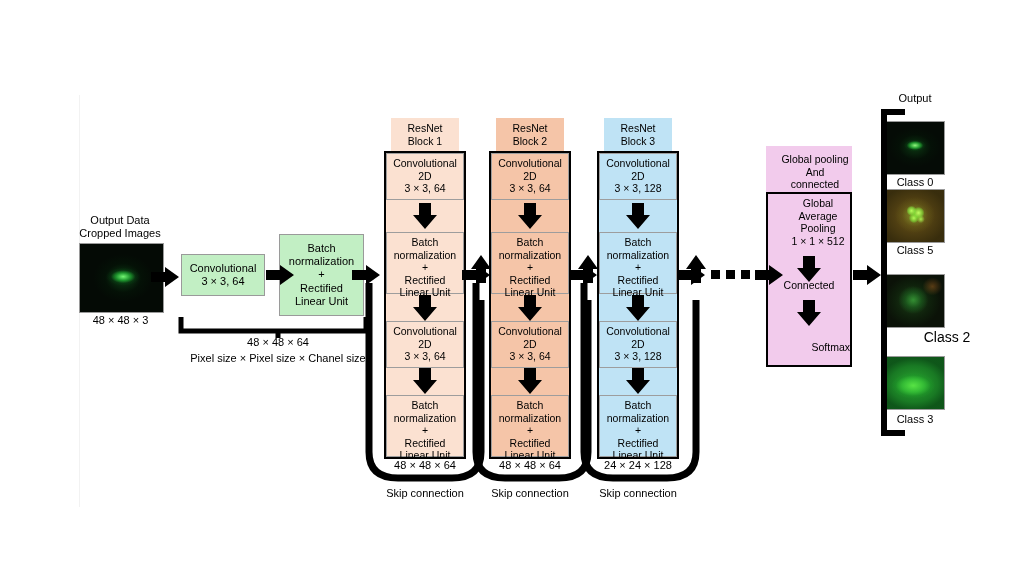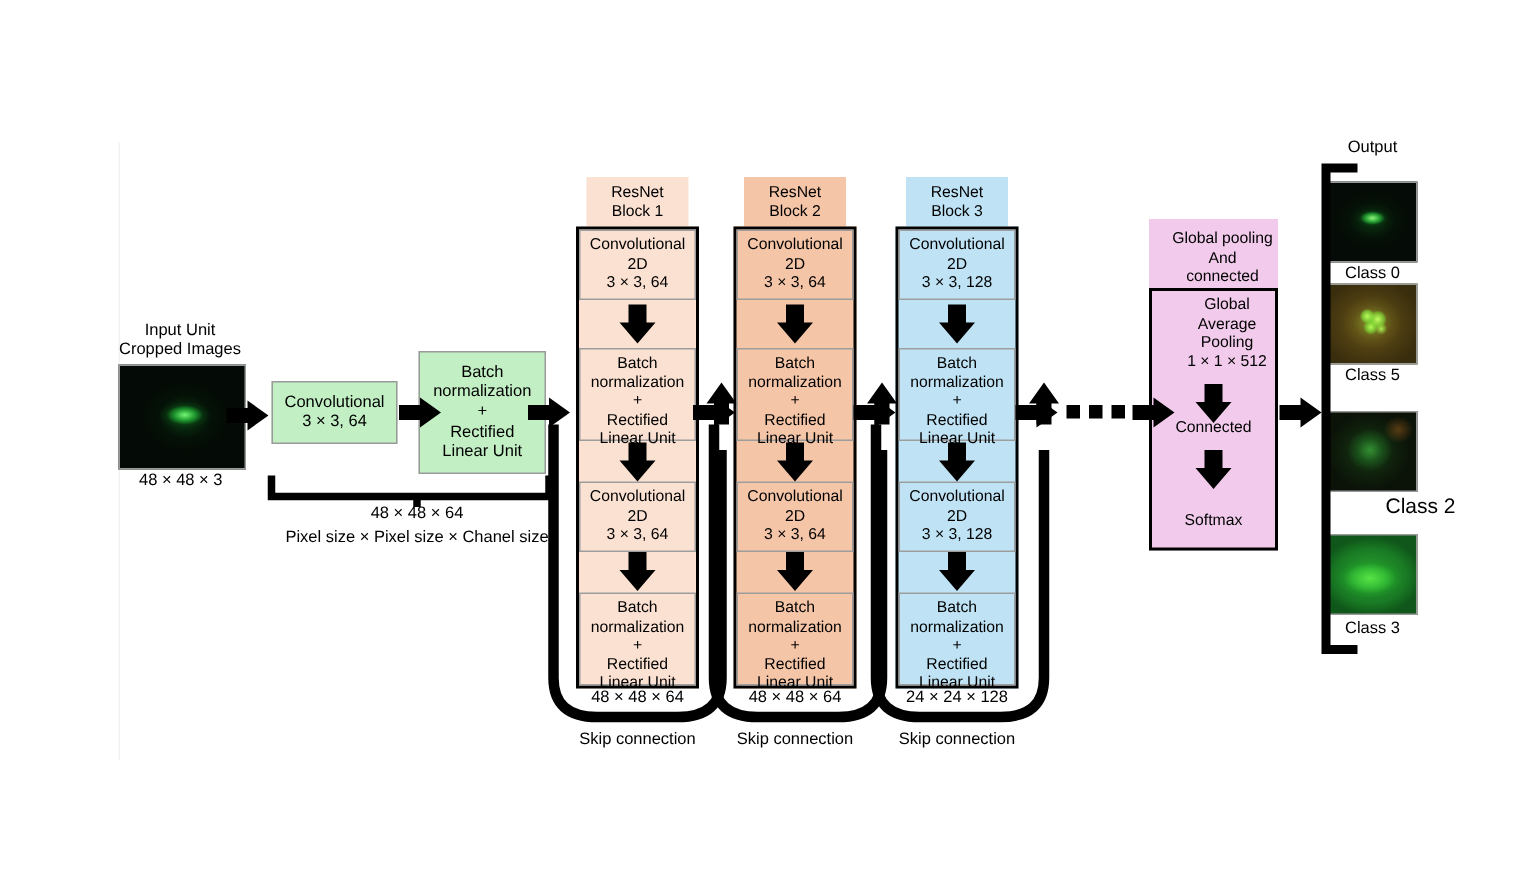--- a/index.html
+++ b/index.html
@@ -119,21 +119,21 @@
   }
   svg.ov { position: absolute; left: 0; top: 0; overflow: visible; }
 </style>
 </head>
 <body>
 
 <div id="canvas">
 
   <div class="faint-rule"></div>
 
-  <div class="lbl" style="left:70px; top:214px; width:100px; font-size:11px;">Input Unit</div>
+  <div class="lbl" style="left:70px; top:214px; width:100px; font-size:11px;">Output Data</div>
   <div class="lbl" style="left:62px; top:227px; width:116px; font-size:11px;">Cropped Images</div>
 
   <div class="micro-img mi-input" style="left:79px; top:243px; width:83px; height:68px;"></div>
 
   <div class="lbl" style="left:79px; top:314px; width:83px; font-size:11px;">48 × 48 × 3</div>
 
   <div class="box" style="left:181px; top:254px; width:84px; height:42px; background:#c2efc4; font-size:11px;">Convolutional
 3 × 3, 64</div>
 
   <div class="box" style="left:279px; top:234px; width:85px; height:82px; background:#c2efc4; font-size:11px;">Batch
@@ -217,21 +217,21 @@
   <div class="blk-header" style="left:766px; top:146px; width:86px; height:52px; background:#f2cbec; font-size:10.5px;padding-left:12px;">Global pooling
 And
 connected</div>
   <div class="blk-body" style="left:766px; top:192px; width:86px; height:175px; background:#f2cbec;">
   </div>
   <div class="blk-inner" style="left:768px; top:194px; width:100px; height:62px; font-size:10.5px; border:none;">Global
 Average
 Pooling
 1 × 1 × 512</div>
   <div class="blk-inner" style="left:768px; top:276px; width:82px; height:16px; font-size:10.5px; border:none;">Connected</div>
-  <div class="blk-inner" style="left:768px; top:338px; width:82px; height:16px; font-size:10.5px; border:none;">Softmax</div>
+  <div class="blk-inner" style="left:768px; top:338px; width:82px; height:16px; font-size:10.5px; border:none;text-align:right;">Softmax</div>
 
   <div class="lbl" style="left:880px; top:92px; width:70px; font-size:11px;">Output</div>
 
   <div class="micro-img mi-c0" style="left:885px; top:121px; width:58px; height:52px;"></div>
   <div class="lbl" style="left:880px; top:176px; width:70px; font-size:11px;">Class 0</div>
 
   <div class="micro-img mi-c1" style="left:885px; top:189px; width:58px; height:52px;"></div>
   <div class="lbl" style="left:880px; top:244px; width:70px; font-size:11px;">Class 5</div>
 
   <div class="micro-img mi-c2" style="left:885px; top:274px; width:58px; height:52px;"></div>

